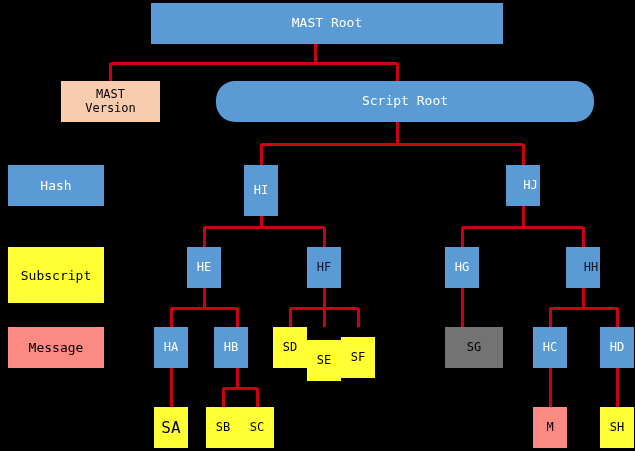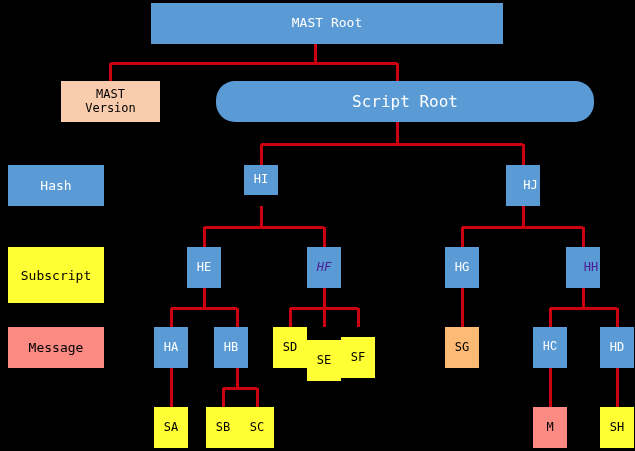--- a/index.html
+++ b/index.html
@@ -98,34 +98,34 @@
         <span class="node-label">Subscript</span>
       </div>
       <div class="legend-item" style="left: 8px; top: 327px; width: 96px; height: 41px; background: rgb(250, 138, 130); color: rgb(0, 0, 0); font-size: 13px;">
         <span class="node-label">Message</span>
       </div>
     </div>
   <div id="node-layer">
       <div class="node" style="left: 139px; top: 3px; width: 352px; height: 41px; background: rgb(91, 155, 213); color: rgb(255, 255, 255); font-size: 13px; margin-left: 12px;"><span class="node-label">MAST Root</span></div>
       <div class="node" style="left: 61px; top: 81px; width: 99px; height: 41px; background: rgb(248, 204, 172); color: rgb(0, 0, 0); font-size: 12px;"><span class="node-label">MAST
 Version</span></div>
-      <div class="node" style="left: 216px; top: 81px; width: 378px; height: 41px; background: rgb(91, 155, 213); color: rgb(255, 255, 255); font-size: 16px; border-radius: 19px;"><span class="node-label">Script Root</span></div>
-      <div class="node" style="left: 244px; top: 165px; width: 34px; height: 30px; background: rgb(91, 155, 213); color: rgb(255, 255, 255); font-size: 12px;"><span class="node-label">HI</span></div>
+      <div class="node" style="left: 216px; top: 81px; width: 378px; height: 41px; background: rgb(91, 155, 213); color: rgb(255, 255, 255); font-size: 13px; border-radius: 19px;"><span class="node-label">Script Root</span></div>
+      <div class="node" style="left: 244px; top: 165px; width: 34px; height: 51px; background: rgb(91, 155, 213); color: rgb(255, 255, 255); font-size: 12px;"><span class="node-label">HI</span></div>
       <div class="node" style="left: 506px; top: 165px; width: 34px; height: 41px; background: rgb(91, 155, 213); color: rgb(255, 255, 255); font-size: 12px; padding-left: 15px;"><span class="node-label">HJ</span></div>
       <div class="node" style="left: 187px; top: 247px; width: 34px; height: 41px; background: rgb(91, 155, 213); color: rgb(255, 255, 255); font-size: 12px;"><span class="node-label">HE</span></div>
-      <div class="node" style="left: 307px; top: 247px; width: 34px; height: 41px; background: rgb(91, 155, 213); color: #4c1d95; font-size: 12px; font-style: italic;"><span class="node-label">HF</span></div>
+      <div class="node" style="left: 307px; top: 247px; width: 34px; height: 41px; background: rgb(91, 155, 213); color: #0f172a; font-size: 12px;"><span class="node-label">HF</span></div>
       <div class="node" style="left: 445px; top: 247px; width: 34px; height: 41px; background: rgb(91, 155, 213); color: rgb(255, 255, 255); font-size: 12px;"><span class="node-label">HG</span></div>
-      <div class="node" style="left: 566px; top: 247px; width: 34px; height: 41px; background: rgb(91, 155, 213); color: #4c1d95; font-size: 12px; padding-left: 16px;"><span class="node-label">HH</span></div>
+      <div class="node" style="left: 566px; top: 247px; width: 34px; height: 41px; background: rgb(91, 155, 213); color: #0f172a; font-size: 12px; padding-left: 16px;"><span class="node-label">HH</span></div>
       <div class="node" style="left: 154px; top: 327px; width: 34px; height: 41px; background: rgb(91, 155, 213); color: rgb(255, 255, 255); font-size: 12px;"><span class="node-label">HA</span></div>
       <div class="node" style="left: 214px; top: 327px; width: 34px; height: 41px; background: rgb(91, 155, 213); color: rgb(255, 255, 255); font-size: 12px;"><span class="node-label">HB</span></div>
       <div class="node" style="left: 273px; top: 327px; width: 34px; height: 41px; background: rgb(255, 255, 51); color: rgb(0, 0, 0); font-size: 12px;"><span class="node-label">SD</span></div>
       <div class="node" style="left: 307px; top: 340px; width: 34px; height: 41px; background: rgb(255, 255, 51); color: rgb(0, 0, 0); font-size: 12px;"><span class="node-label">SE</span></div>
       <div class="node" style="left: 341px; top: 337px; width: 34px; height: 41px; background: rgb(255, 255, 51); color: rgb(0, 0, 0); font-size: 12px;"><span class="node-label">SF</span></div>
-      <div class="node" style="left: 445px; top: 327px; width: 34px; height: 41px; background: #fdba74; color: rgb(0, 0, 0); font-size: 12px;"><span class="node-label">SG</span></div>
-      <div class="node" style="left: 533px; top: 327px; width: 34px; height: 41px; background: rgb(91, 155, 213); color: rgb(255, 255, 255); font-size: 12px; font-family: Liberation Mono, monospace;"><span class="node-label">HC</span></div>
+      <div class="node" style="left: 445px; top: 327px; width: 58px; height: 41px; background: #737373; color: rgb(0, 0, 0); font-size: 12px;"><span class="node-label">SG</span></div>
+      <div class="node" style="left: 533px; top: 327px; width: 34px; height: 41px; background: rgb(91, 155, 213); color: rgb(255, 255, 255); font-size: 12px;"><span class="node-label">HC</span></div>
       <div class="node" style="left: 600px; top: 327px; width: 34px; height: 41px; background: rgb(91, 155, 213); color: rgb(255, 255, 255); font-size: 12px;"><span class="node-label">HD</span></div>
-      <div class="node" style="left: 154px; top: 407px; width: 34px; height: 41px; background: rgb(255, 255, 51); color: rgb(0, 0, 0); font-size: 12px;"><span class="node-label">SA</span></div>
+      <div class="node" style="left: 154px; top: 407px; width: 34px; height: 41px; background: rgb(255, 255, 51); color: rgb(0, 0, 0); font-size: 16px;"><span class="node-label">SA</span></div>
       <div class="node" style="left: 206px; top: 407px; width: 34px; height: 41px; background: rgb(255, 255, 51); color: rgb(0, 0, 0); font-size: 12px;"><span class="node-label">SB</span></div>
       <div class="node" style="left: 240px; top: 407px; width: 34px; height: 41px; background: rgb(255, 255, 51); color: rgb(0, 0, 0); font-size: 12px;"><span class="node-label">SC</span></div>
       <div class="node" style="left: 533px; top: 407px; width: 34px; height: 41px; background: rgb(250, 138, 130); color: rgb(0, 0, 0); font-size: 12px;"><span class="node-label">M</span></div>
       <div class="node" style="left: 600px; top: 407px; width: 34px; height: 41px; background: rgb(255, 255, 51); color: rgb(0, 0, 0); font-size: 12px;"><span class="node-label">SH</span></div>
     </div>
 </div>
 
 </body></html>

